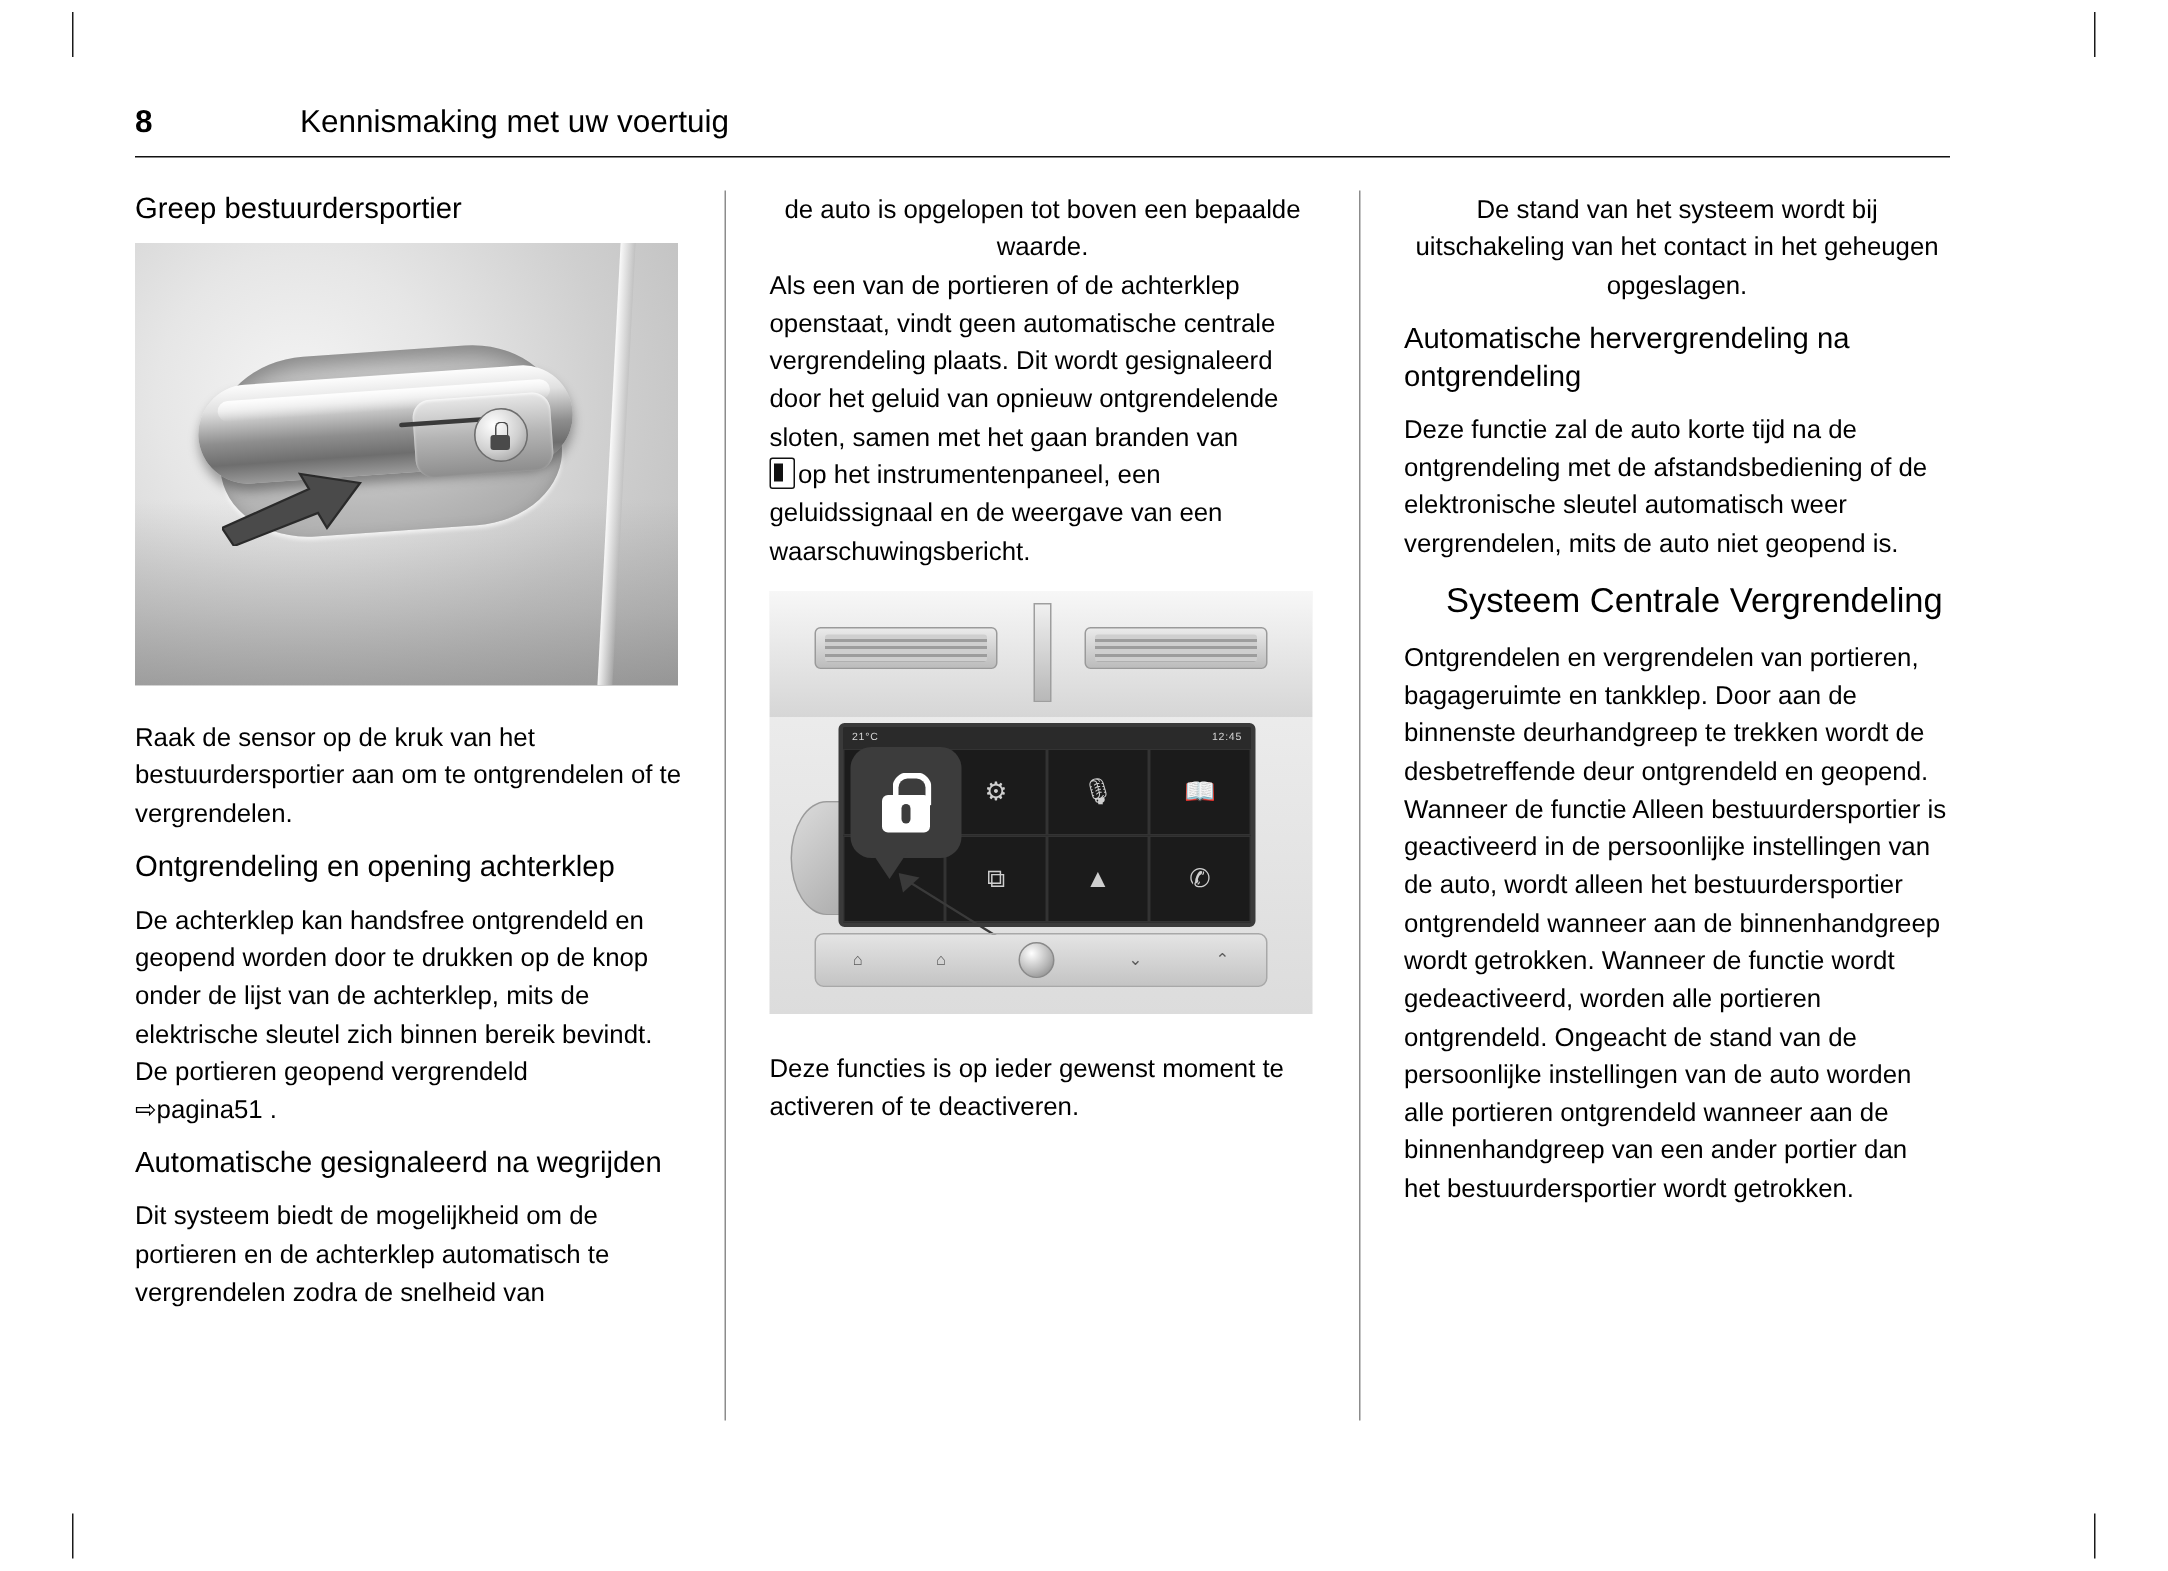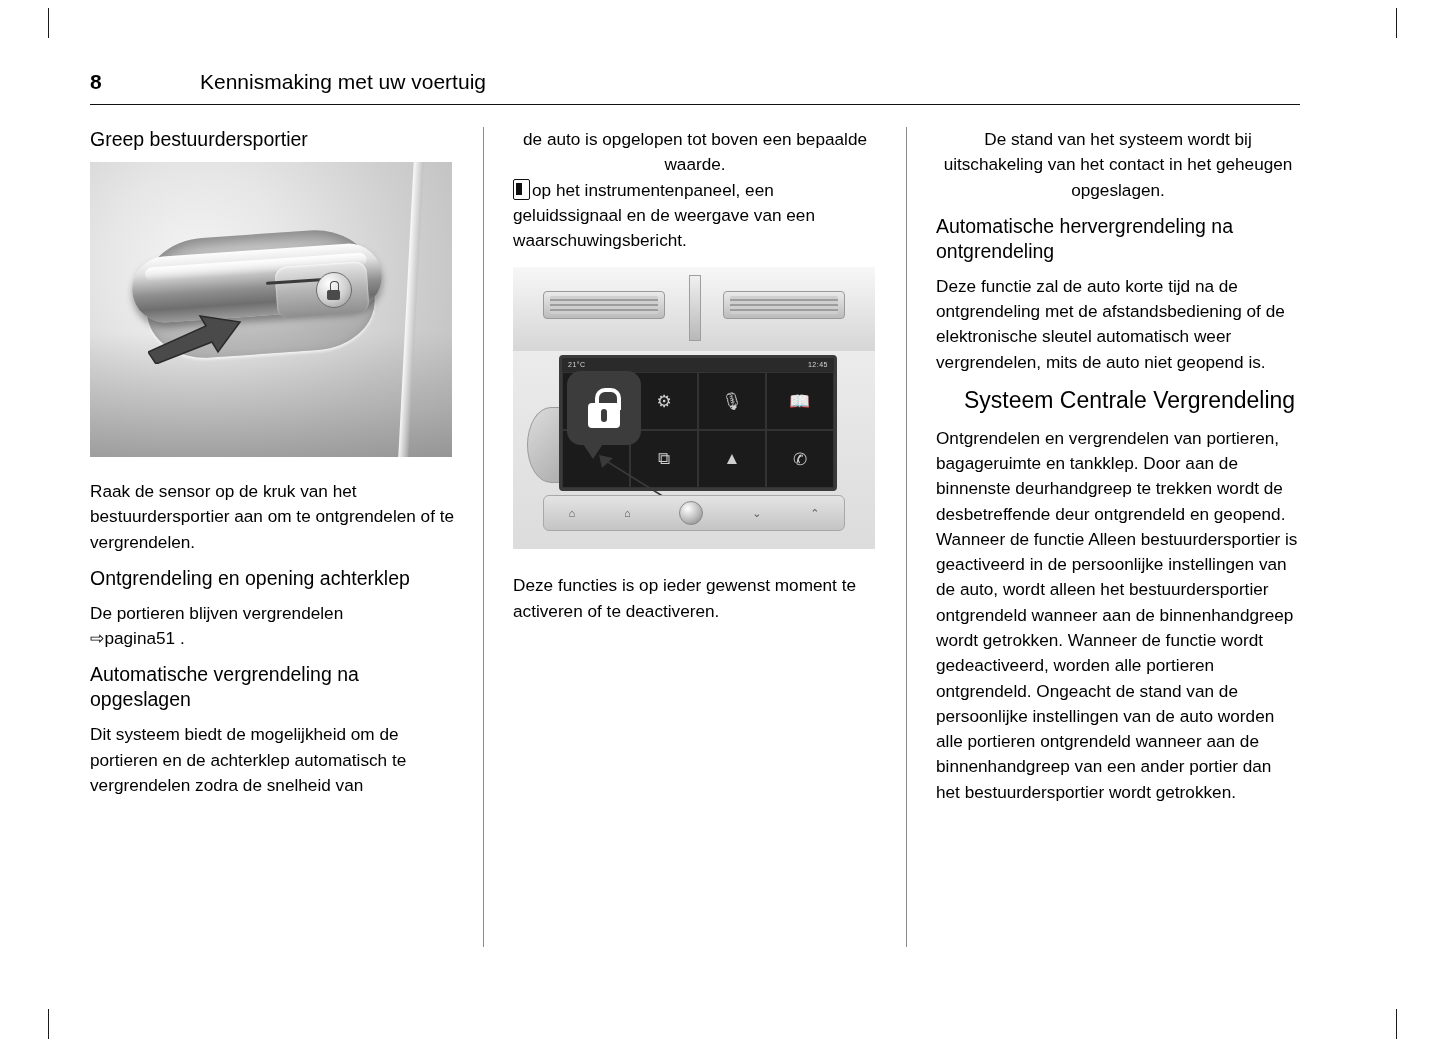--- a/index.html
+++ b/index.html
@@ -456,31 +456,33 @@
         <div class="fh-sensorline"></div>
         <div class="fh-lockcircle"></div>
         <svg class="fh-arrow" viewBox="0 0 130 52">
           <polygon points="0,40 58,14 52,4 92,10 70,40 64,30 8,52" fill="#4a4a4a" stroke="#2a2a2a" stroke-width="1.5"></polygon>
         </svg>
       </div>
 
       <p>Raak de sensor op de kruk van het bestuurdersportier aan om te ontgrendelen of te vergrendelen.</p>
 
       <h2 class="sec">Ontgrendeling en opening achterklep</h2>
-      <p class="tight">De portieren blijven vergrendelen</p>
+      <p class="tight">De achterklep kan handsfree ontgrendeld en geopend worden door te drukken op de knop onder de lijst van de achterklep, mits de elektrische sleutel zich binnen bereik bevindt.</p>
+      <p class="tight">De portieren geopend vergrendeld</p>
       <p><span class="ref-arrow">⇨</span><span>pagina51 .</span></p>
 
-      <h2 class="sec">Automatische vergrendeling na opgeslagen</h2>
+      <h2 class="sec">Automatische gesignaleerd na wegrijden</h2>
       <p>Dit systeem biedt de mogelijkheid om de portieren en de achterklep automatisch te vergrendelen zodra de snelheid van</p>
     </div>
 
     <div class="col-sep"></div>
 
     <div class="col">
       <p class="nogap tight">de auto is opgelopen tot boven een bepaalde waarde.</p>
+      <p class="tight">Als een van de portieren of de achterklep openstaat, vindt geen automatische centrale vergrendeling plaats. Dit wordt gesignaleerd door het geluid van opnieuw ontgrendelende sloten, samen met het gaan branden van</p>
       <p>
         <span class="icon-inline icon-door-open"></span><span>op het instrumentenpaneel, een geluidssignaal en de weergave van een waarschuwingsbericht.</span>
       </p>
 
       <div class="figure-screen">
         <div class="fs-dash"></div>
         <div class="fs-vent l">
             <div class="fs-vent-slats"></div>
           </div>
         <div class="fs-vent r">

